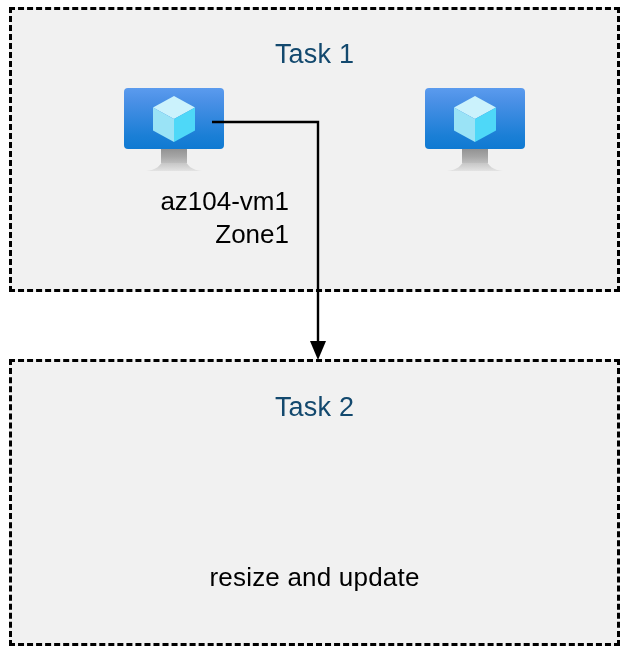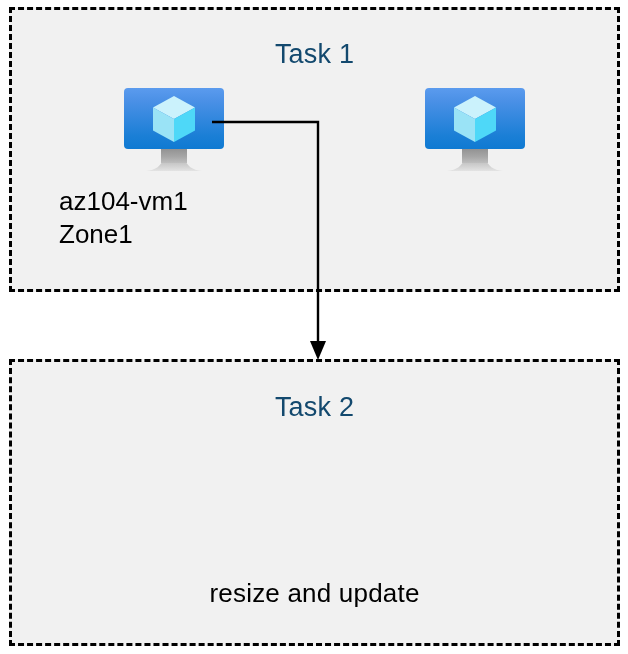--- a/index.html
+++ b/index.html
@@ -50,21 +50,21 @@
     font-weight: 400;
     letter-spacing: 0.2px;
     white-space: nowrap;
   }
   #task-title-1 { top: 31px; }
   #task-title-2 { top: 32px; }
 
   
   .node {
     position: absolute;
-    text-align: left;
+    text-align: right;
   }
   #node-vm1 { left: 47px;  top: 78px;  width: 230px; }
   #node-vm2 { left: 348px; top: 78px;  width: 230px; }
 
   .node-label {
     margin-top: 12px;
     color: #000000;
     font-size: 26px;
     line-height: 1.28;
     white-space: pre-line;
@@ -181,21 +181,21 @@
             </svg>
           </div>
         </div>
       </div>
     </div>
   </div>
 
   <div class="task-box" id="task-box-2">
     <div class="task-title" id="task-title-2">Task 2</div>
 
-    <div class="task-title" id="task-caption-2" style="top:218px; color:#000000; font-size:26px;">resize and update</div>
+    <div class="task-title" id="task-caption-2" style="top:202px; color:#000000; font-size:26px;">resize and update</div>
   </div>
 
   <svg id="connector-layer" viewBox="0 0 628 654" xmlns="http://www.w3.org/2000/svg">
     <path d="M212 122 L318 122 L318 348" fill="none" stroke="#000000" stroke-width="2.4"></path>
     <polygon points="318,360 310,341 326,341" fill="#000000"></polygon>
   </svg>
 
 </div>
 
 </body></html>

